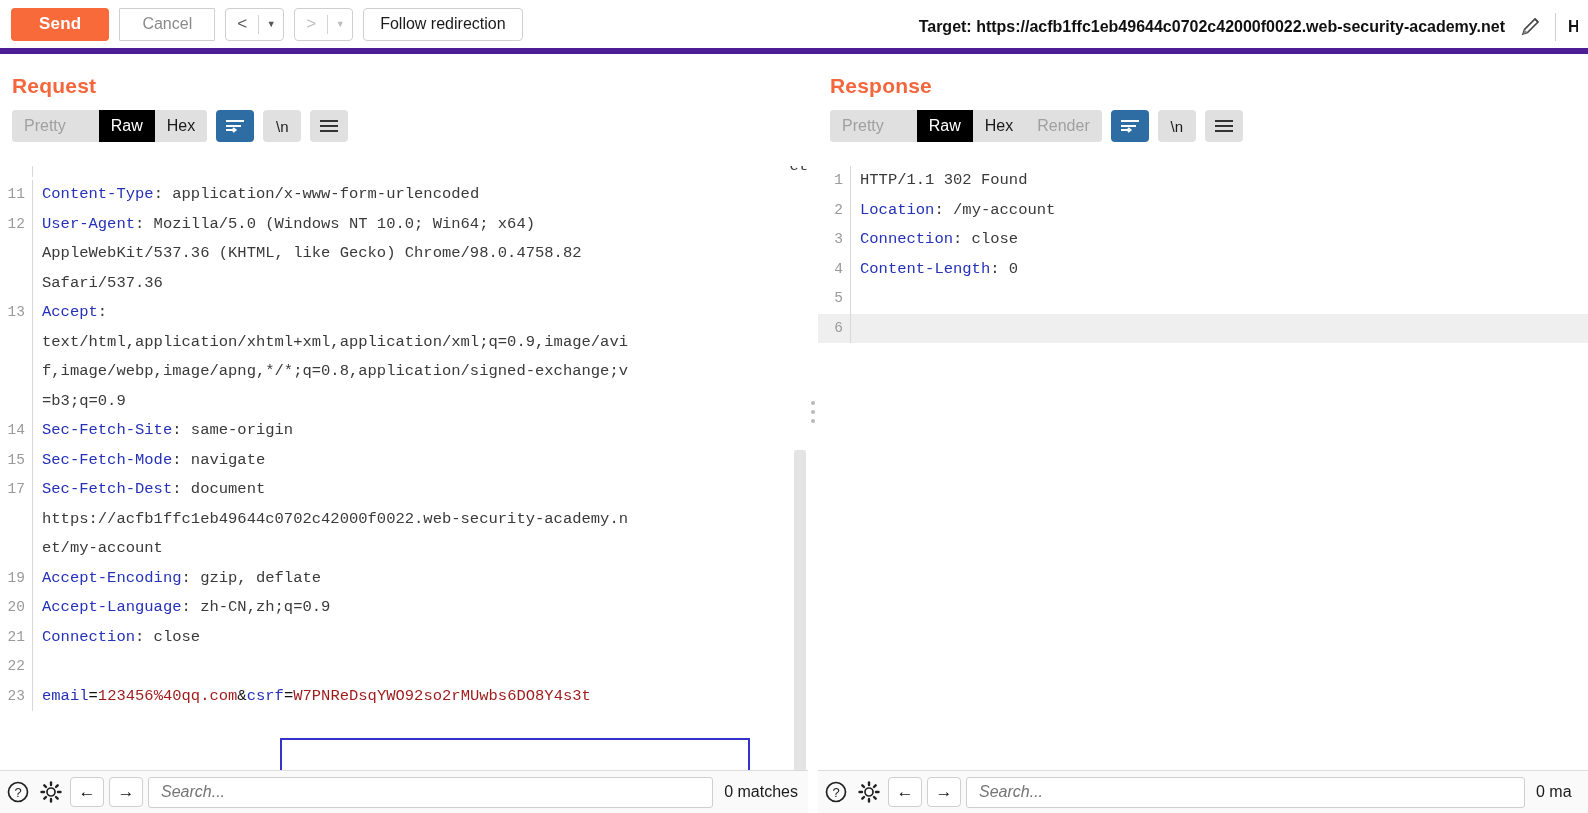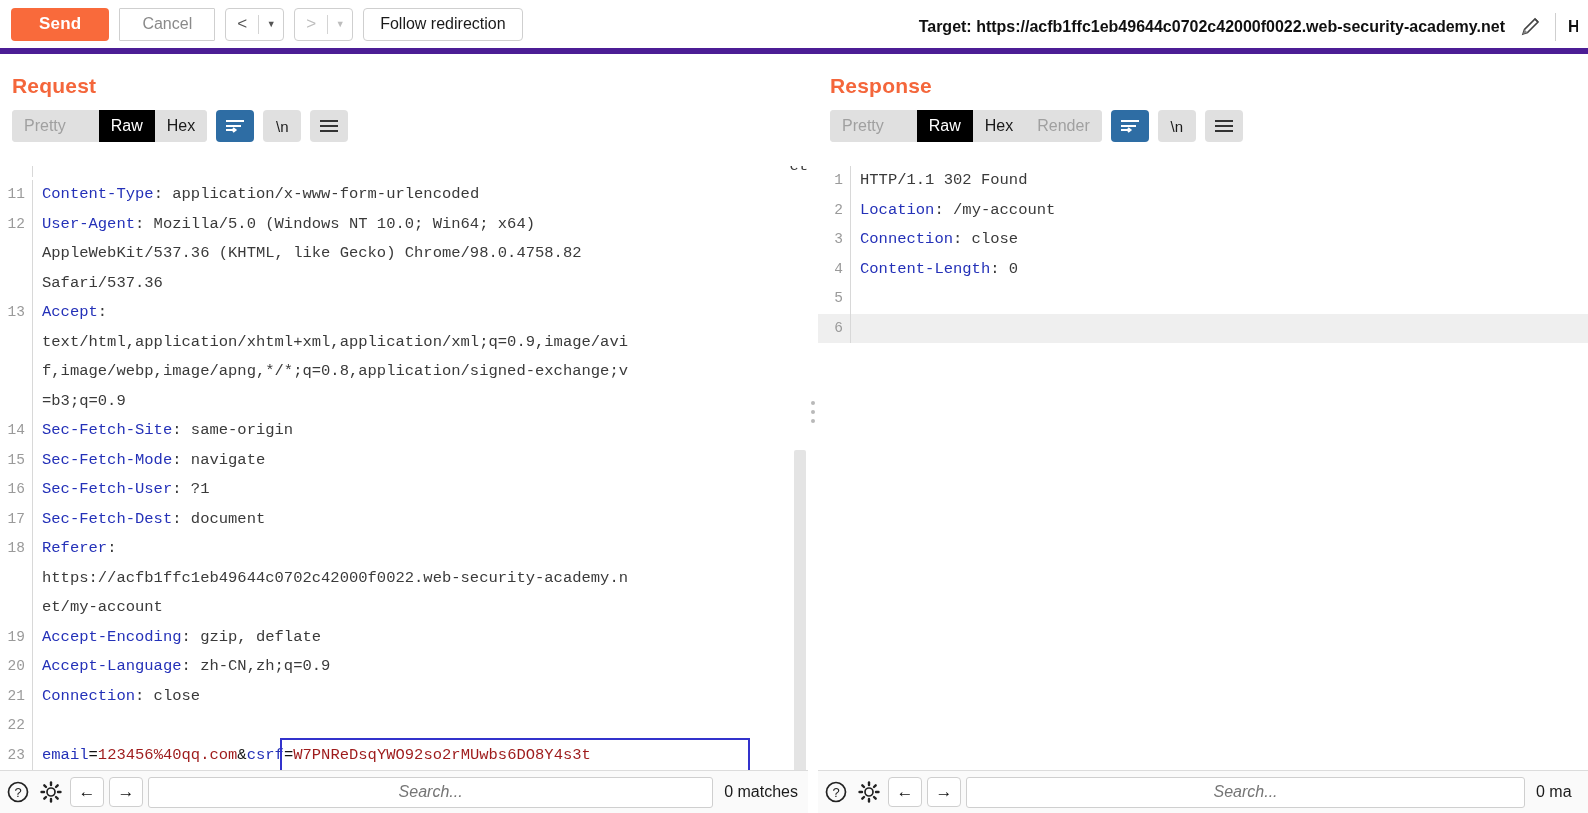--- a/index.html
+++ b/index.html
@@ -139,23 +139,22 @@
   .botbar-res { left: 818px; width: 770px; }
   .circ-icon { width: 28px; height: 28px; display: flex; align-items: center; justify-content: center; cursor: pointer; }
   .sq-btn {
     width: 34px; height: 30px; border: 1px solid #cfcfcf; border-radius: 4px;
     background: #fff; display: flex; align-items: center; justify-content: center;
     font-size: 17px; color: #111; cursor: pointer;
   }
   .search-input {
     flex: 1; height: 31px; border: 1px solid #cfcfcf; border-radius: 3px;
     background: #fff; font-size: 16px; font-style: italic; color: #9a9a9a;
-    padding: 0 27px; font-family: "Liberation Sans", sans-serif; outline: none;
+    padding: 0 12px; font-family: "Liberation Sans", sans-serif; outline: none;
     min-width: 40px;
-    text-align: center;
   }
   .matches { font-size: 16px; color: #1a1a1a; white-space: nowrap; padding: 0 10px 0 6px; }
   .matches-clip { overflow: hidden; width: 58px; padding-left: 6px; }
 </style>
 </head>
 <body>
 
 <div class="app">
 
   <div class="toolbar">
@@ -273,30 +272,22 @@
           </div>
           <div class="crow">
             <span class="gut">14</span>
             <span class="gline"><span class="hdr">Sec-Fetch-Site</span><span class="val">: same-origin</span></span>
           </div>
           <div class="crow">
             <span class="gut">15</span>
             <span class="gline"><span class="hdr">Sec-Fetch-Mode</span><span class="val">: navigate</span></span>
           </div>
           <div class="crow">
-            <span class="gut">16</span>
-            <span class="gline"><span class="hdr">Sec-Fetch-User</span><span class="val">: ?1</span></span>
-          </div>
-          <div class="crow">
             <span class="gut">17</span>
             <span class="gline"><span class="hdr">Sec-Fetch-Dest</span><span class="val">: document</span></span>
-          </div>
-          <div class="crow">
-            <span class="gut">18</span>
-            <span class="gline"><span class="hdr">Referer</span><span class="val">:</span></span>
           </div>
           <div class="crow">
             <span class="gut"></span>
             <span class="gline"><span class="val">https://acfb1ffc1eb49644c0702c42000f0022.web-security-academy.n</span></span>
           </div>
           <div class="crow">
             <span class="gut"></span>
             <span class="gline"><span class="val">et/my-account</span></span>
           </div>
           <div class="crow">

